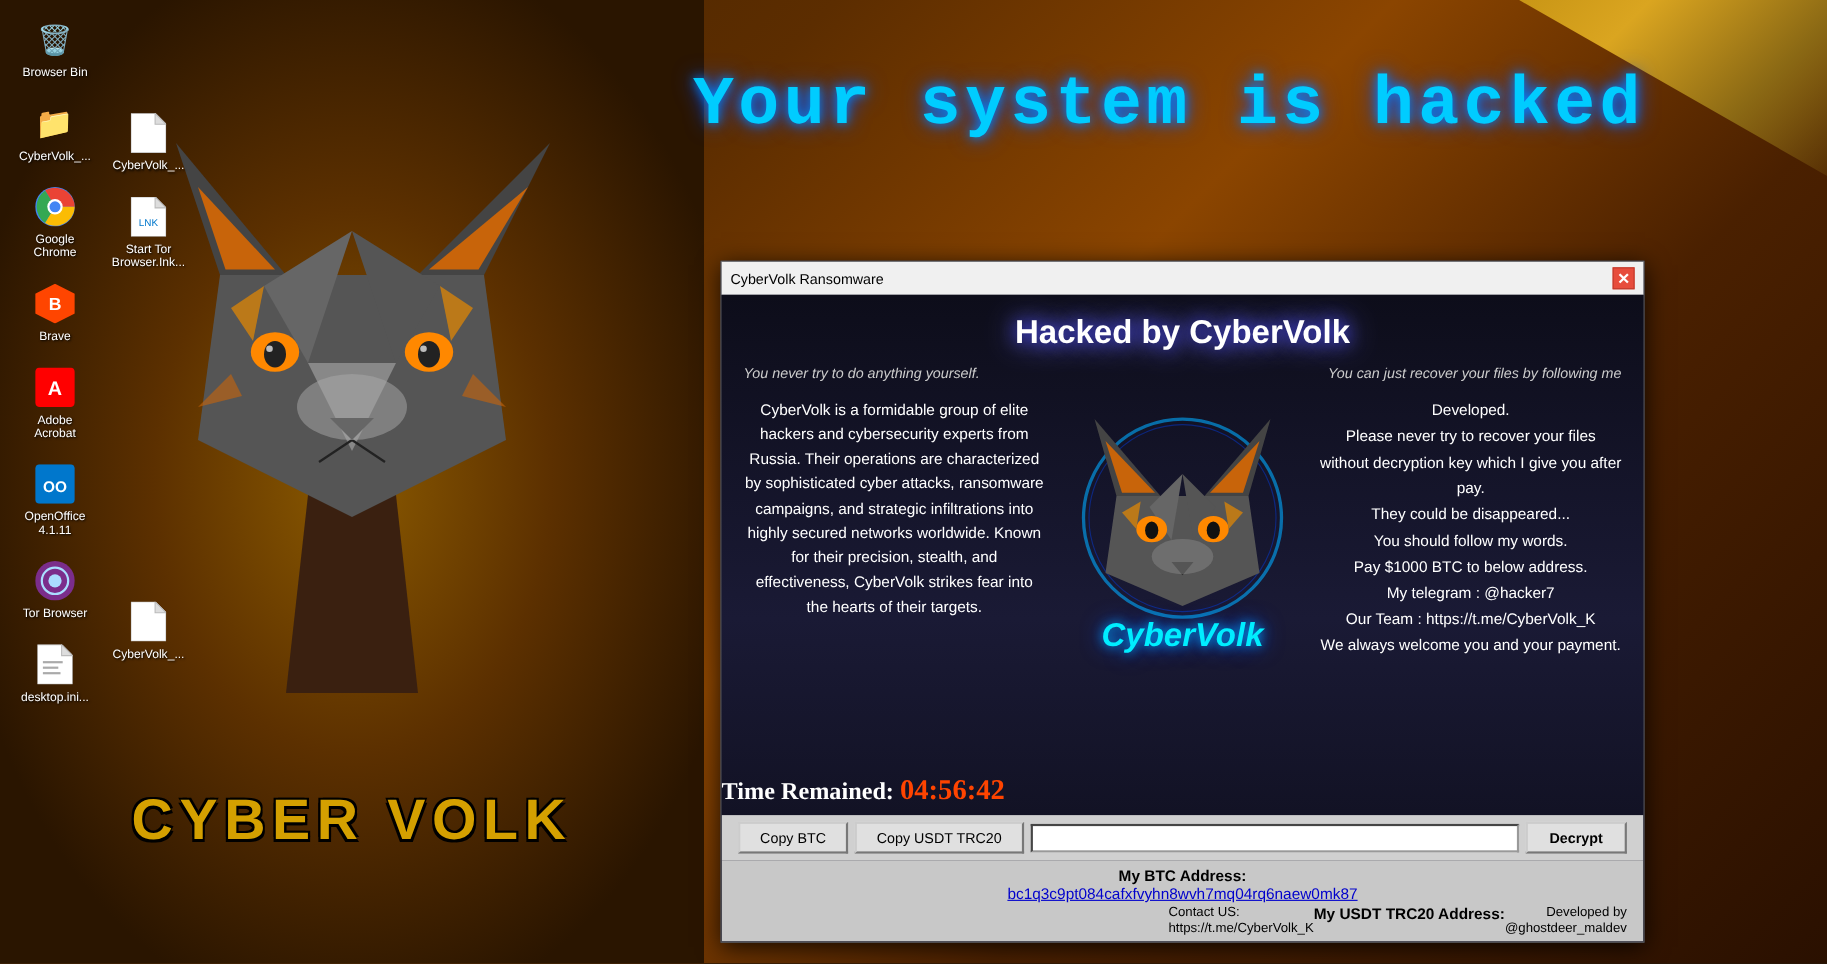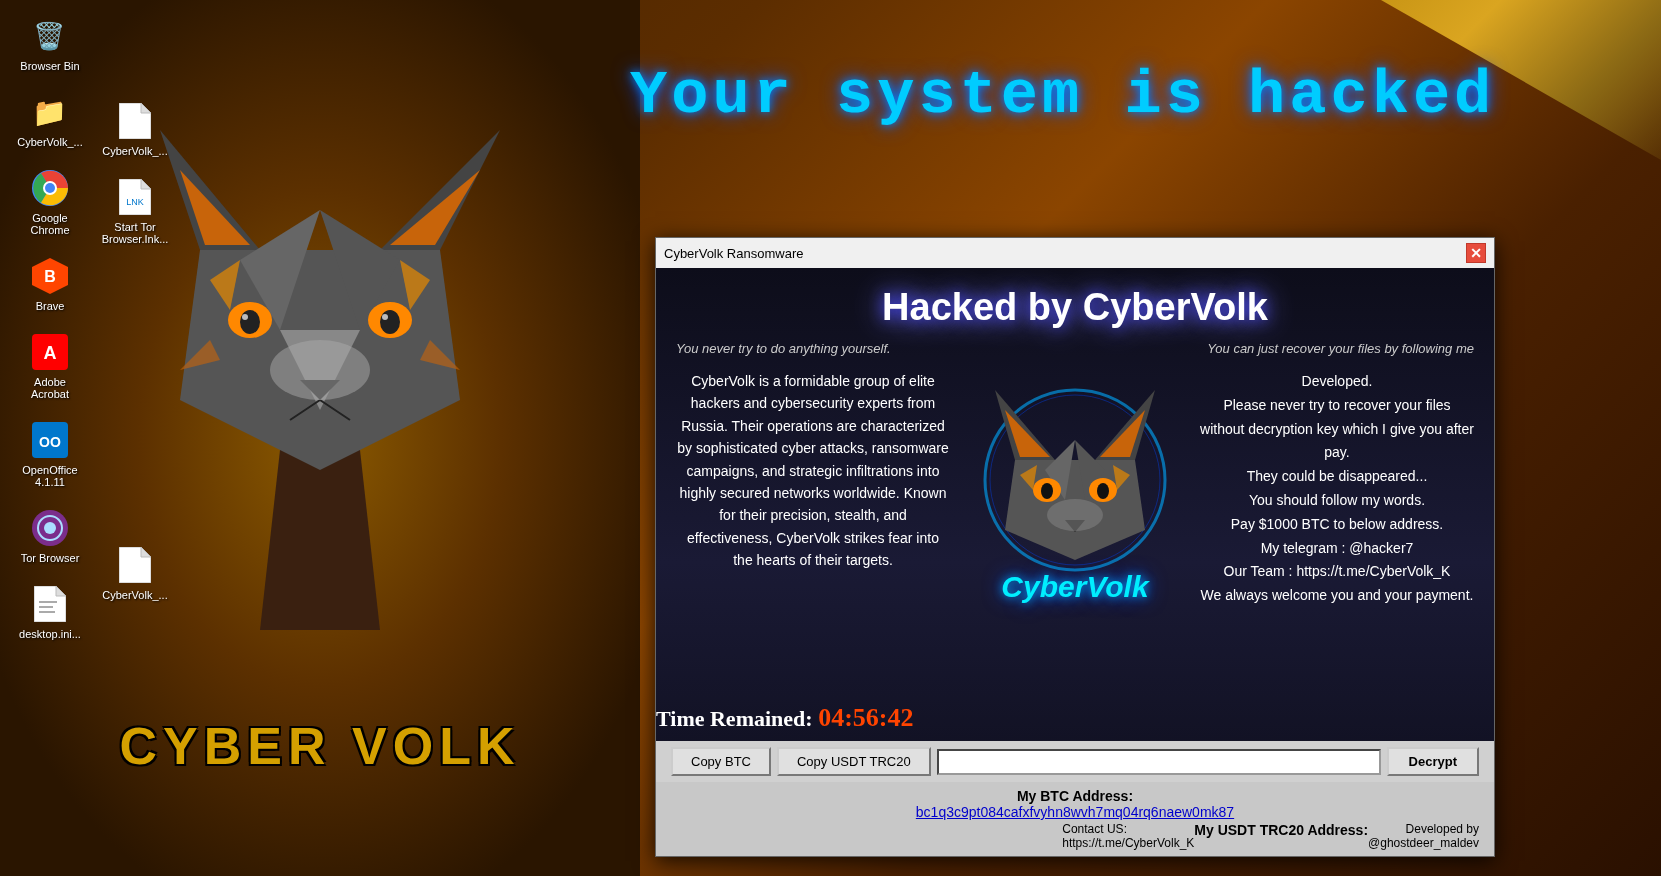--- a/index.html
+++ b/index.html
@@ -173,21 +173,21 @@
       flex: 1;
       background: linear-gradient(180deg, #0d0d1a 0%, #1a1a35 50%, #0d0d1a 100%);
       overflow: hidden;
       display: flex;
       flex-direction: column;
     }
 
     .window-header {
       text-align: center;
       padding: 18px 13px 8px;
-      font-size: 38px;
+      font-size: 30px;
       font-weight: bold;
       color: #fff;
       text-shadow: 0 0 15px #4444ff, 0 0 30px #8888ff;
       font-family: Arial, sans-serif;
     }
 
     .italic-subtitles {
       display: flex;
       justify-content: space-between;
       padding: 4px 20px;

